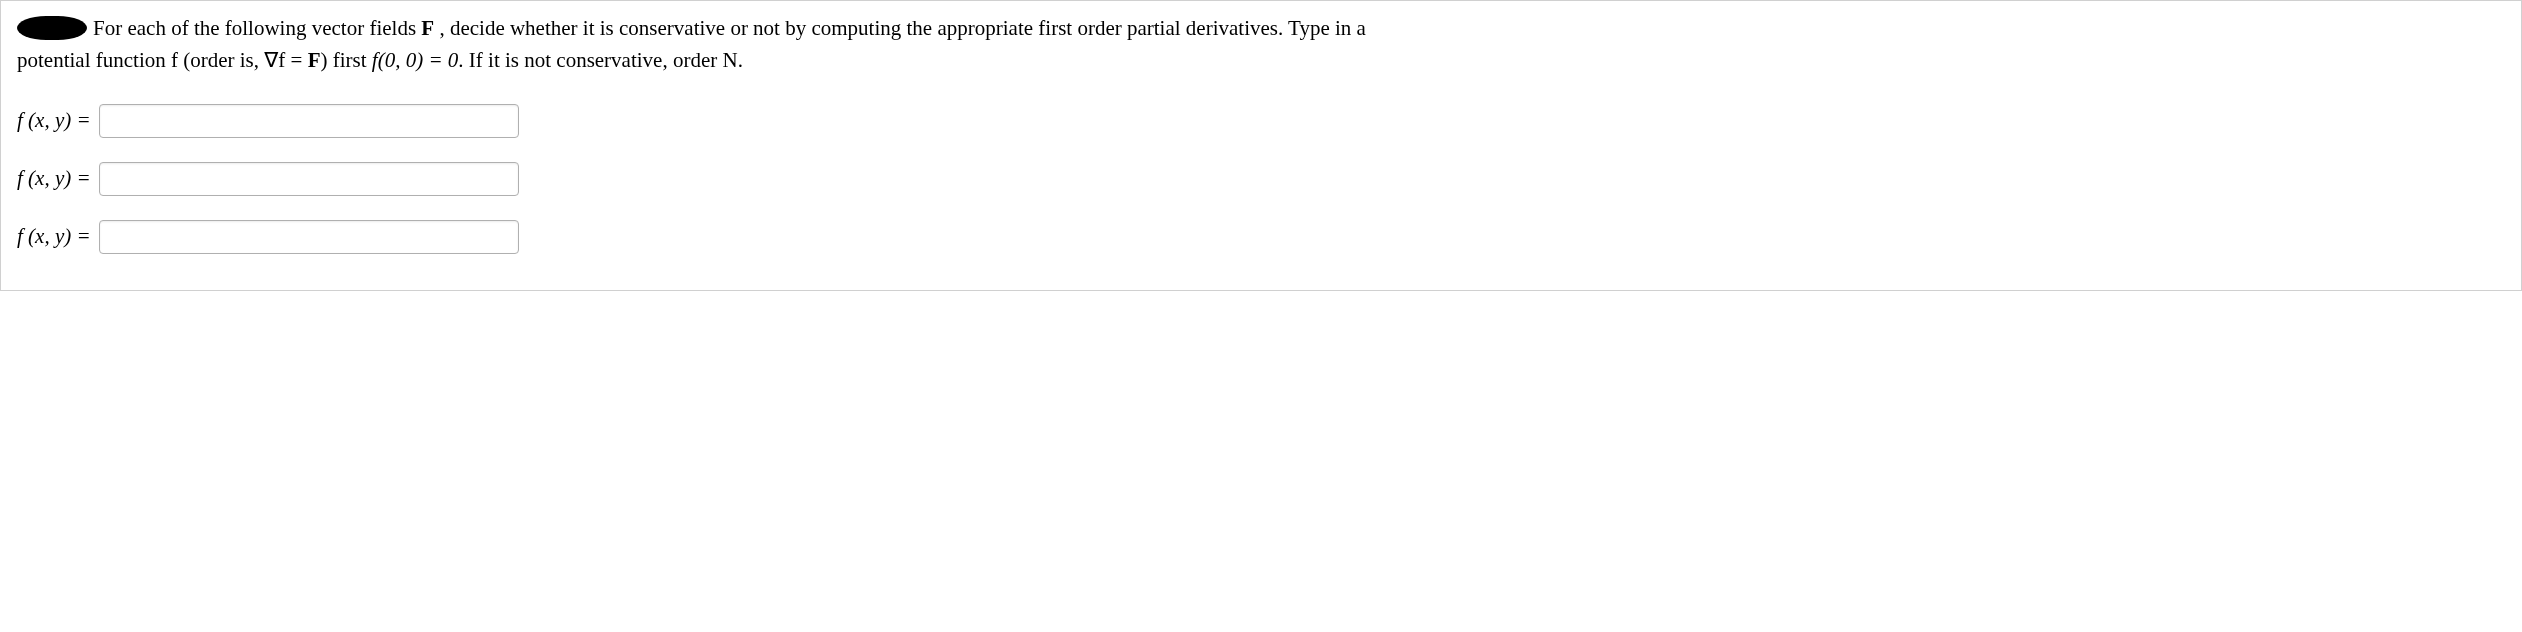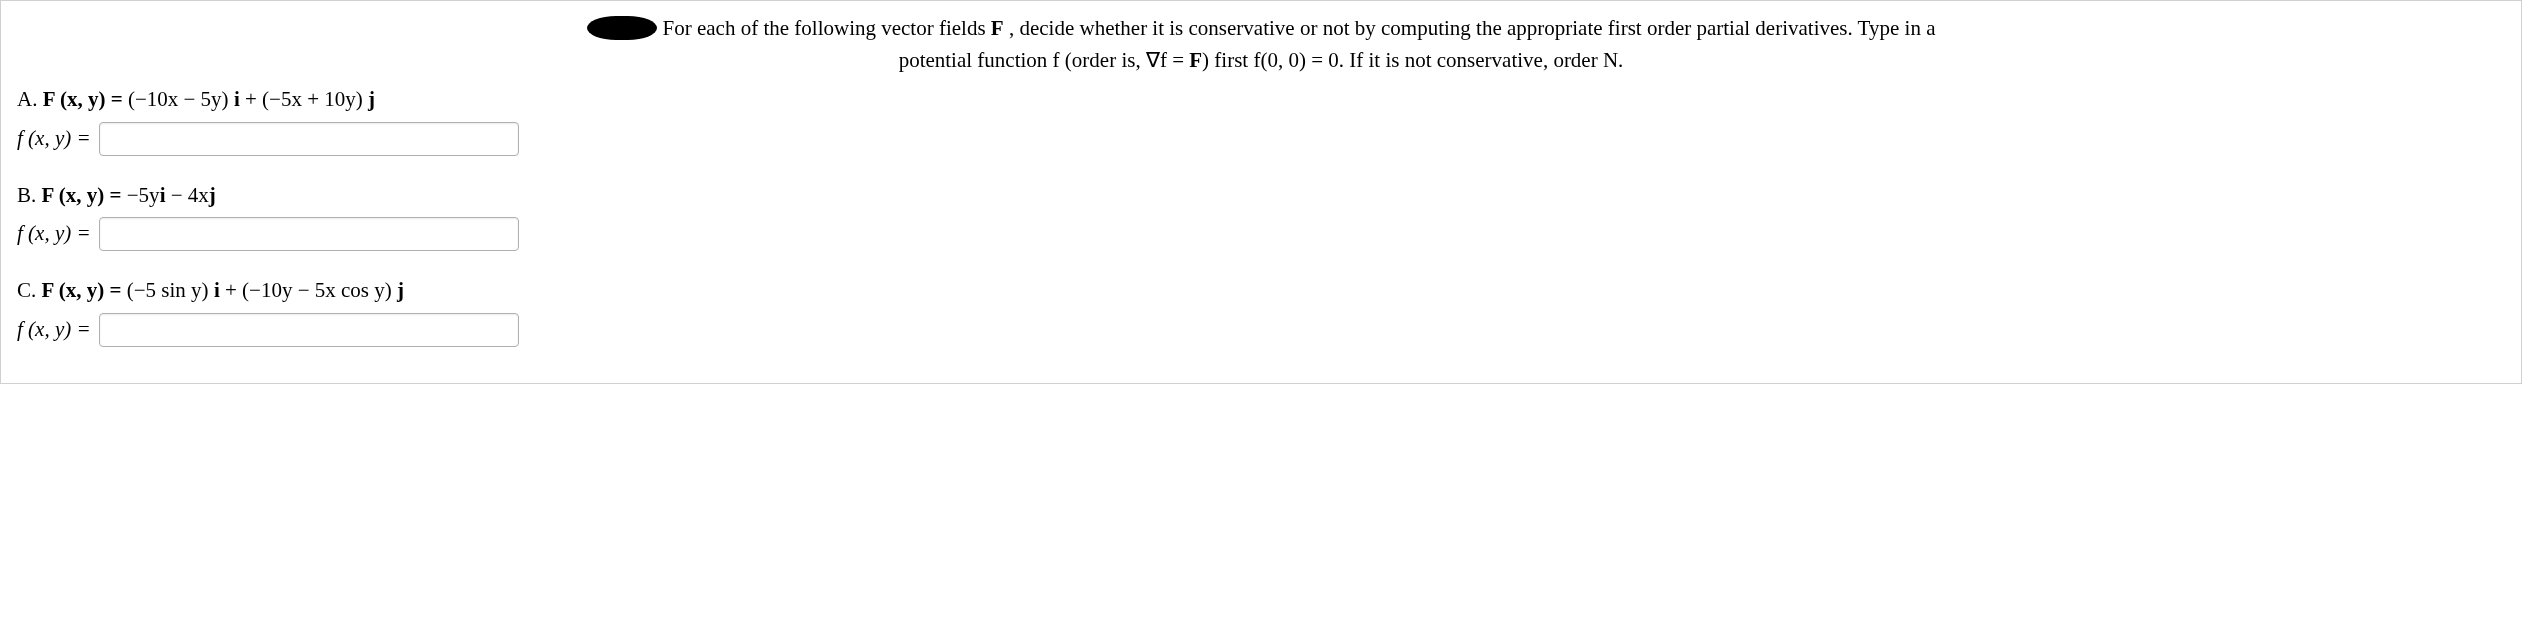--- a/index.html
+++ b/index.html
@@ -10,22 +10,21 @@
     body {
       font-family: Georgia, 'Times New Roman', serif;
       font-size: 21px;
       color: #000;
       background: #fff;
       padding: 12px 16px;
       line-height: 1.5;
       border: 1px solid #d0d0d0;
     }
     .intro {
-      margin-bottom: 8px;
-      text-align: center;
+      margin-bottom: 28px;
     }
     .blob {
       display: inline-block;
       width: 70px;
       height: 24px;
       background: #000;
       border-radius: 50% / 60%;
       vertical-align: middle;
       margin-right: 6px;
       position: relative;
@@ -55,52 +54,44 @@
       font-size: 18px;
       box-shadow: inset 0 1px 2px rgba(0,0,0,0.08);
     }
     .bold {
       font-weight: bold;
     }
     .math {
       font-family: Georgia, 'Times New Roman', serif;
     }
     .italic {
+      font-style: italic;
     }
   </style>
 </head>
 <body>
 
 <div class="intro">
   <span class="blob"></span><span>For each of the following vector fields </span><span class="bold">F</span><span> , decide whether it is conservative or not by computing the appropriate first order partial derivatives. Type in a</span>
   <br>
   <span>potential function f (order is, </span><span class="math">∇f = </span><span class="bold">F</span><span>) first </span><span class="italic">f(0, 0) = 0</span><span>. If it is not conservative, order N.</span>
 </div>
 
 <div class="problem">
-  <div class="problem-eq math">
-    <span>A. </span><span class="bold italic">F (x, y) = </span><span class="italic">(−10x − 5y) </span><span class="bold">i</span><span class="italic"> + (−5x + 10y) </span><span class="bold">j</span>
-  </div>
   <div class="answer-line">
     <span class="answer-label math">f (x, y) =</span>
     <input type="text" value="" style="">
   </div>
 </div>
 
 <div class="problem">
-  <div class="problem-eq math">
-    <span>B. </span><span class="bold italic">F (x, y) = </span><span class="italic">−5y</span><span class="bold">i</span><span class="italic"> − 4x</span><span class="bold">j</span>
-  </div>
   <div class="answer-line">
     <span class="answer-label math">f (x, y) =</span>
     <input type="text" value="" style="">
   </div>
 </div>
 
 <div class="problem">
-  <div class="problem-eq math">
-    <span>C. </span><span class="bold italic">F (x, y) = </span><span class="italic">(−5 sin y) </span><span class="bold">i</span><span class="italic"> + (−10y − 5x cos y) </span><span class="bold">j</span>
-  </div>
   <div class="answer-line">
     <span class="answer-label math">f (x, y) =</span>
     <input type="text" value="" style="">
   </div>
 </div>
 
 </body></html>

